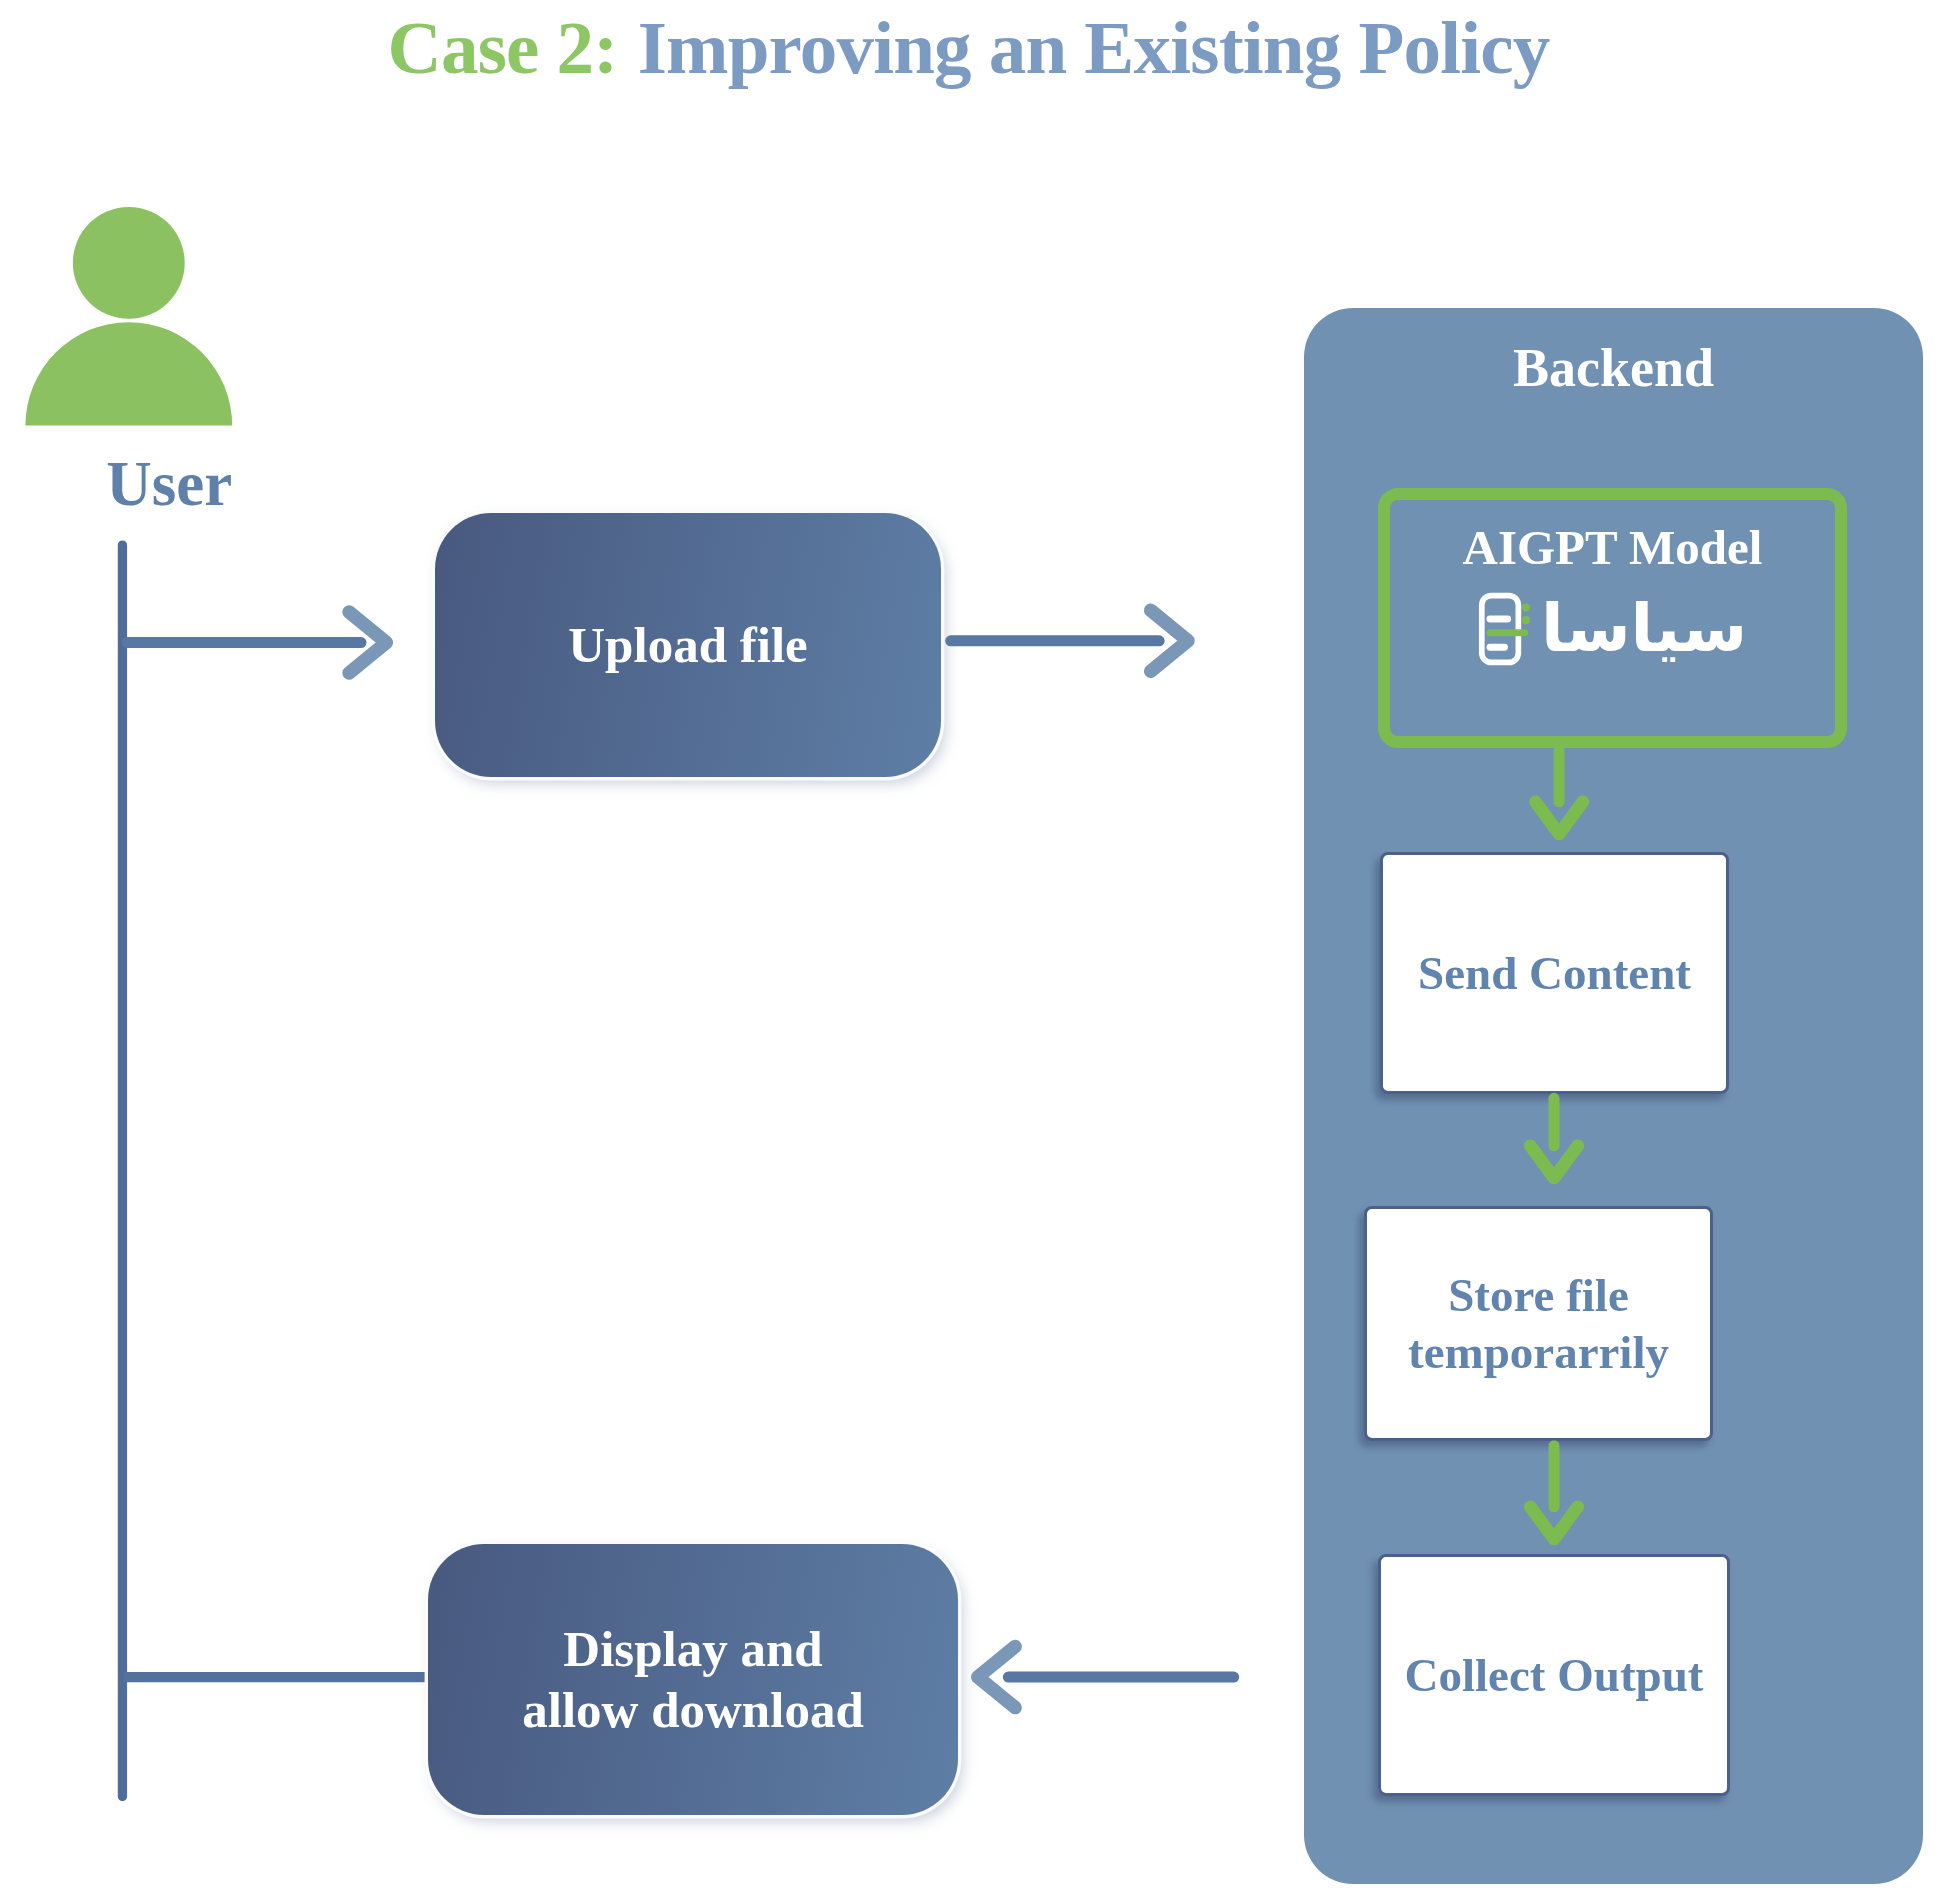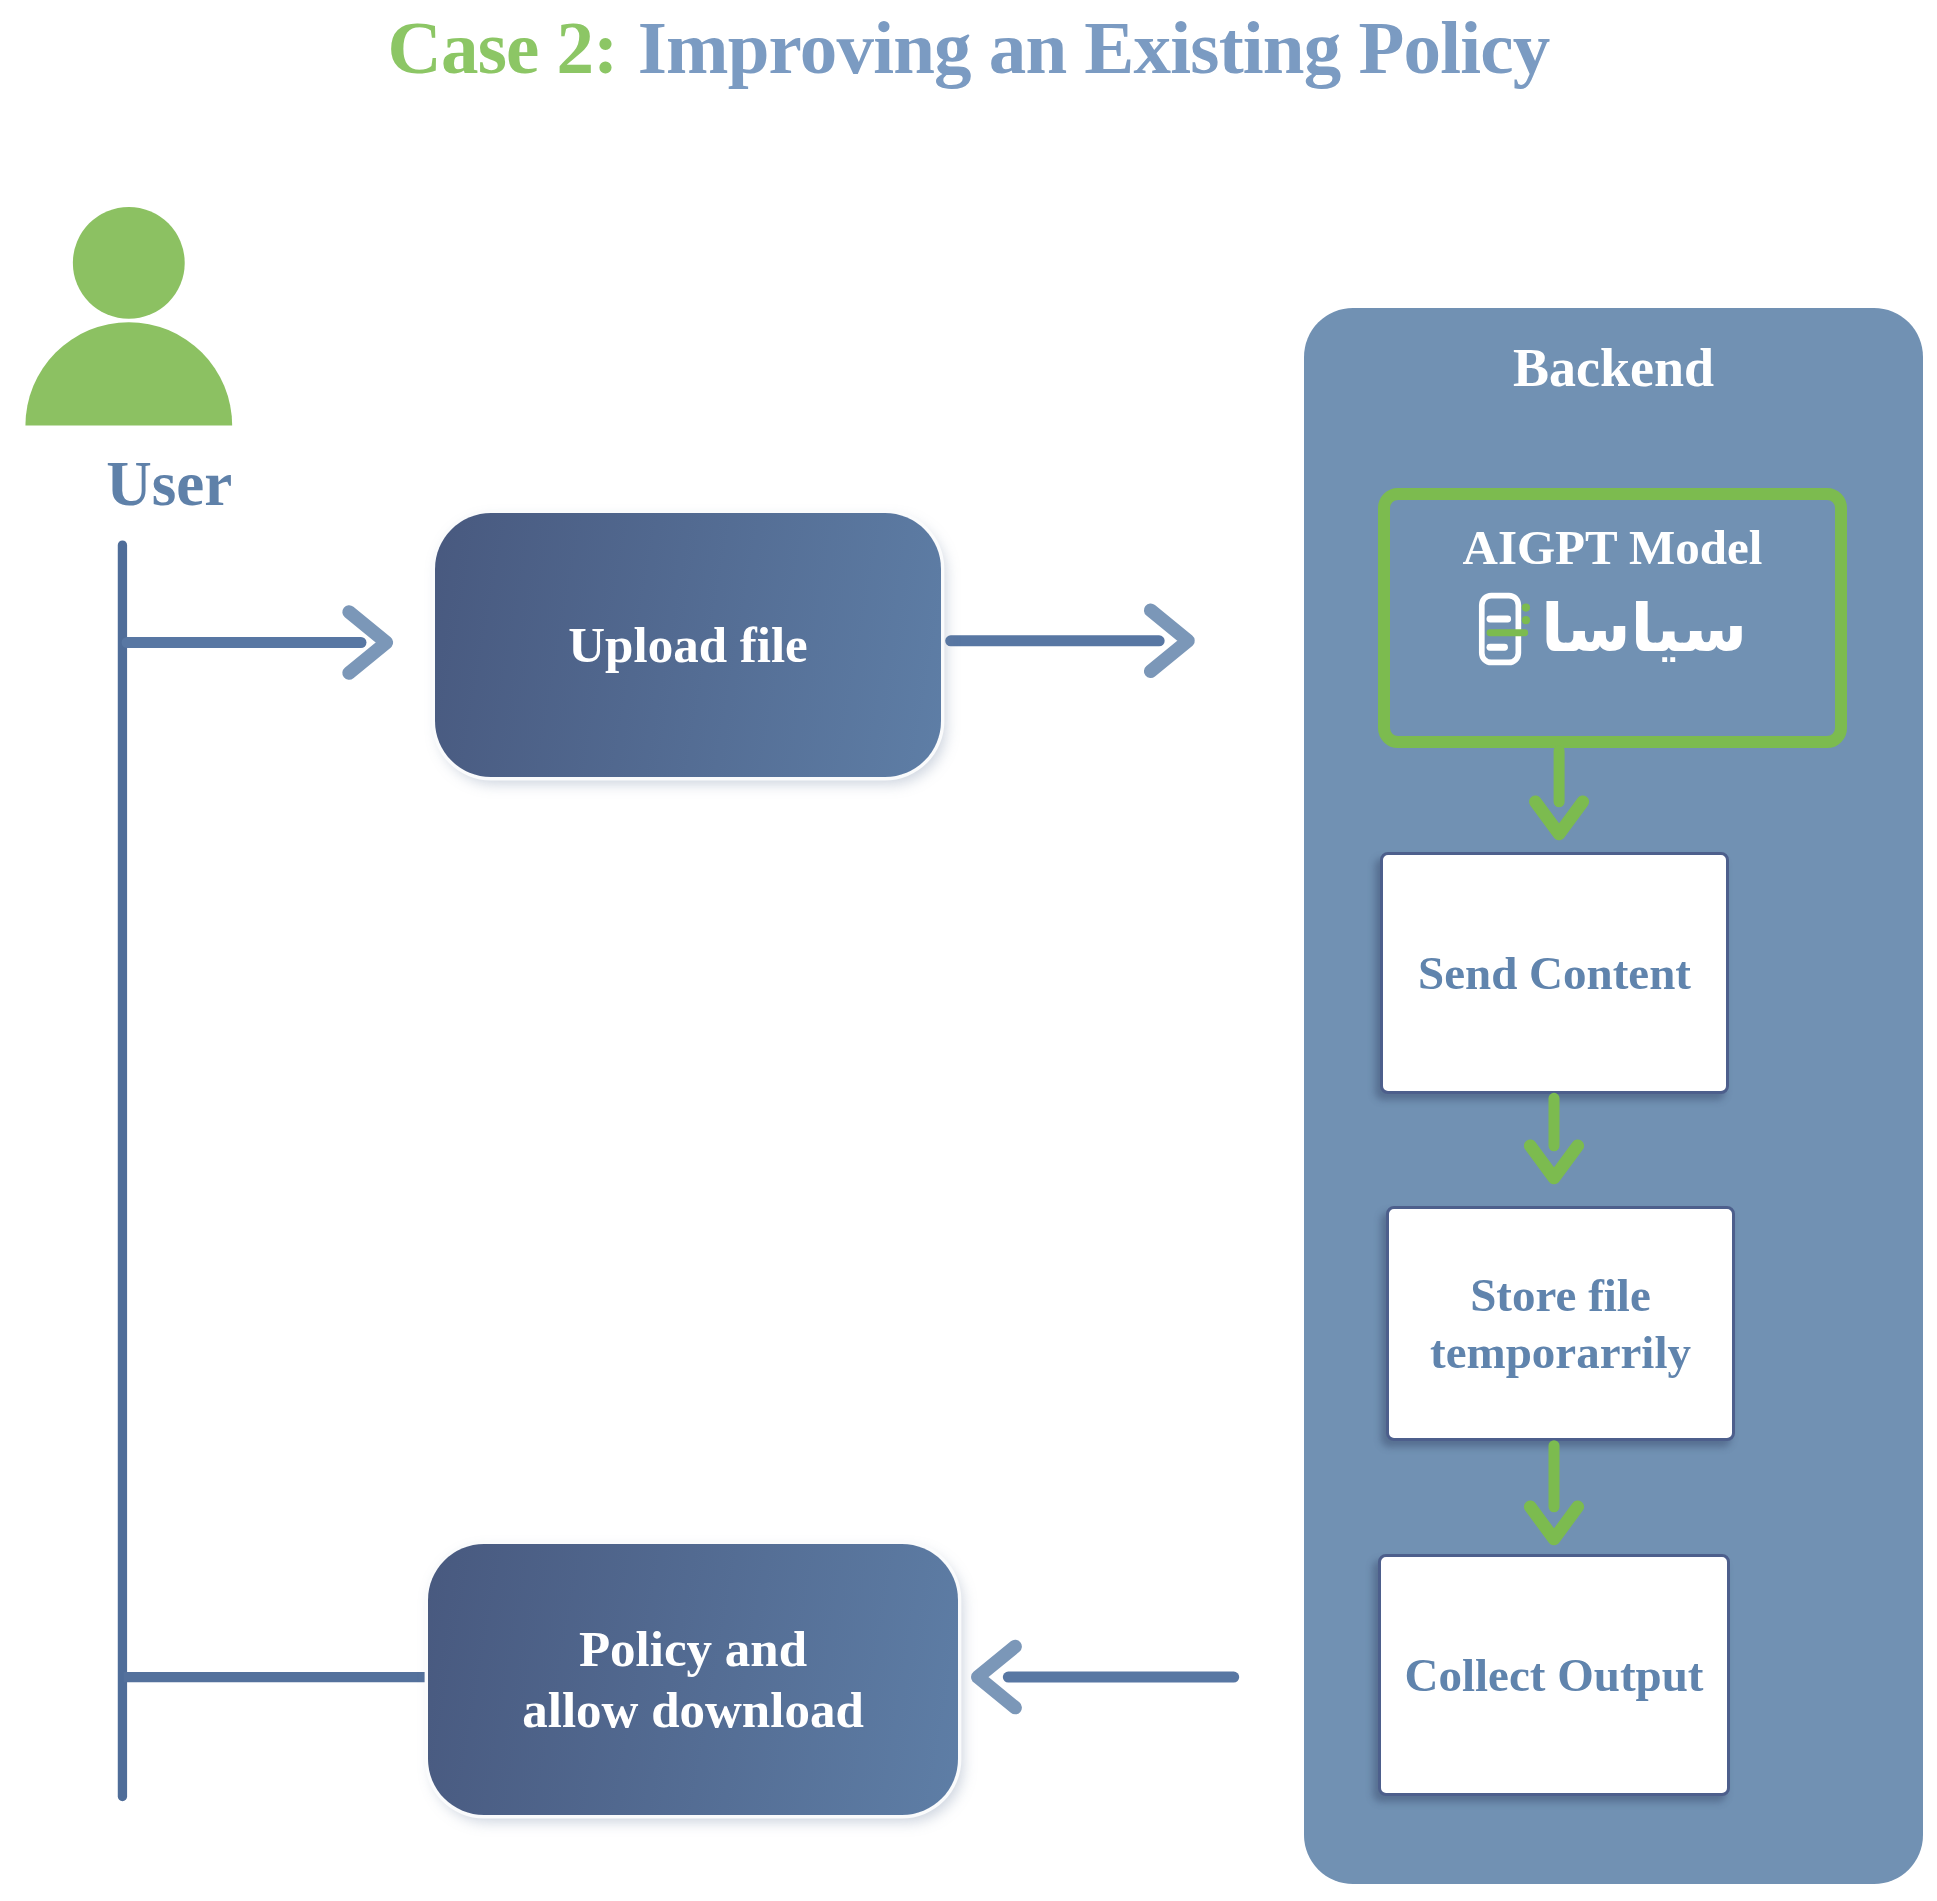--- a/index.html
+++ b/index.html
@@ -34,21 +34,21 @@
   .model-label{color:#ffffff;font-size:49px;font-weight:bold;line-height:1.05;}
   .model-logo{display:flex;align-items:center;justify-content:center;margin-top:5.1px;gap:5.1px;}
   .logo-word{color:#ffffff;font-size:66px;font-weight:bold;line-height:1;
              font-family:"DejaVu Sans",sans-serif;direction:rtl;}
   
   .step{position:absolute;background:#ffffff;border:3.4px solid #4d5f8c;border-radius:8px;
         box-sizing:border-box;display:flex;align-items:center;justify-content:center;
         color:#6084ad;font-size:47px;font-weight:bold;text-align:center;line-height:1.2;
         box-shadow:-4.2px 6px 7.6px rgba(55,70,105,.45);}
   .step-send{left:76px;top:544px;width:349px;height:242px;}
-  .step-store{left:82px;top:898px;width:349px;height:235px;}
+  .step-store{left:60px;top:898px;width:349px;height:235px;}
   .step-collect{left:74px;top:1246px;width:352px;height:242px;text-align:center;}
 </style>
 </head>
 <body>
 
 <div id="canvas">
 
   <div class="title">
     <span class="title-case">Case 2:</span><span class="title-rest">Improving an Existing Policy</span>
   </div>
@@ -85,21 +85,21 @@
     <div class="step step-collect">
       <span>Collect Output</span>
     </div>
   </div>
 
   <div class="node node-upload">
     <span>Upload file</span>
   </div>
 
   <div class="node node-display">
-    <span><span>Policy and</span><br>
+    <span><span>Display and</span><br>
       <span>allow download</span></span>
   </div>
 
   <svg class="overlay" width="1937" height="1901" viewBox="0 0 2286 2243">
 
     <g>
       <circle cx="152" cy="310" r="66" fill="#8cc162"></circle>
       <path d="M 30 502 A 122 122 0 0 1 274 502 Z" fill="#8cc162"></path>
     </g>
 

